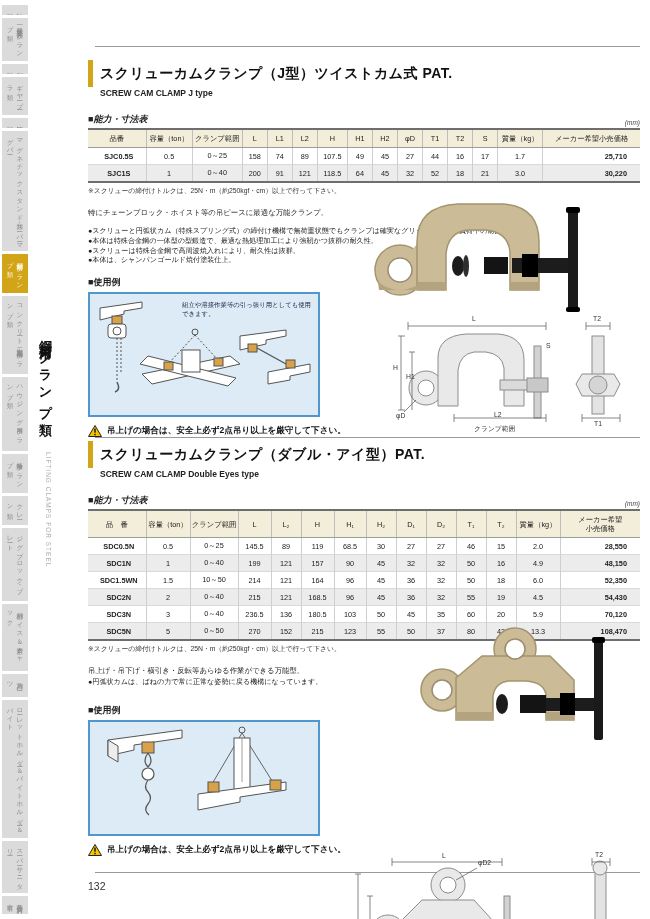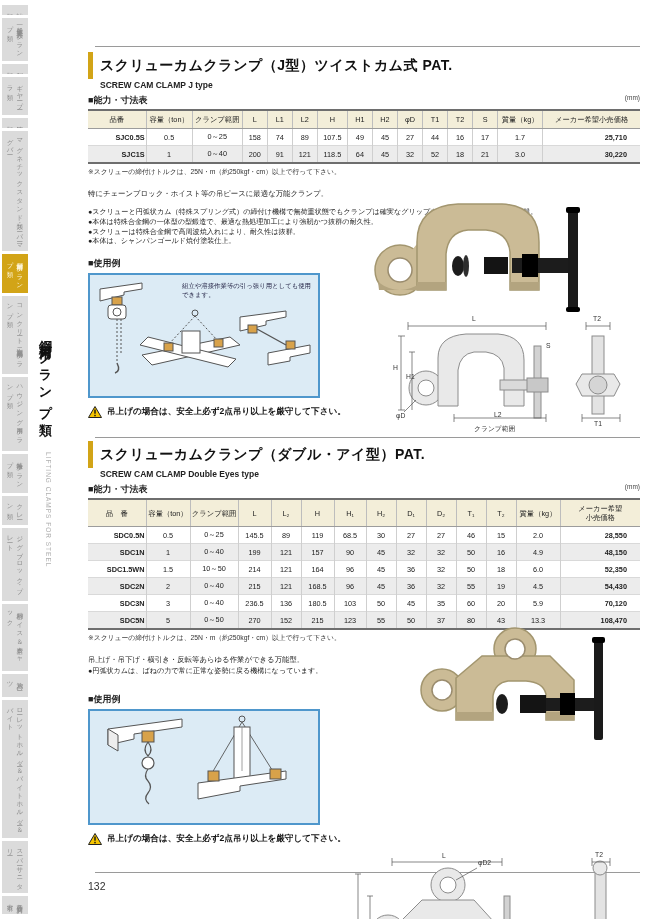--- a/index.html
+++ b/index.html
@@ -19,41 +19,41 @@
   .side-sub{position:absolute;left:45px;top:452px;writing-mode:vertical-rl;
             font-size:6.5px;color:#b0b0b0;letter-spacing:1px;}
 
   
   .rule{position:absolute;height:1px;background:#9a9a9a;left:95px;width:545px;}
   .rule-top{top:46px;} .rule-mid{top:437px;} .rule-bot{top:872px;}
   .page-num{position:absolute;left:88px;top:880px;font-size:10.5px;color:#333;}
 
   
   .sec{position:absolute;left:88px;width:552px;}
-  .sec1{top:52px;} .sec2{top:441px;}
+  .sec1{top:60px;} .sec2{top:441px;}
   .title-row{display:flex;align-items:center;gap:7px;}
   .accent-bar{width:5px;height:27px;background:#d2a417;flex:0 0 auto;}
   .sec-title{margin:0;font-size:14px;font-weight:bold;color:#111;letter-spacing:.5px;}
   .sec-sub{margin:1px 0 0 12px;font-size:8.5px;font-weight:bold;color:#222;}
-  .tbl-head-row{display:flex;justify-content:space-between;align-items:flex-start;margin-top:4px;}
+  .tbl-head-row{display:flex;justify-content:space-between;align-items:flex-end;margin-top:15px;font-style:italic;}
   .tbl-title{font-size:9px;font-weight:bold;}
   .unit{font-size:6.5px;color:#444;}
 
   
   .spec-table{border-collapse:collapse;table-layout:fixed;width:552px;font-size:7.3px;
               margin-top:2px;border-top:2px solid #6e6e6e;border-bottom:2px solid #6e6e6e;}
   .spec-table th{background:#f3eed9;font-weight:normal;padding:4px 1px;text-align:center;
                  border-left:1px solid #bdbdbd;border-bottom:1px solid #9c9c9c;
                  white-space:pre-line;line-height:1.25;}
   .spec-table td{text-align:center;padding:3px 1px;border-left:1px solid #cfcfcf;}
   .spec-table th:first-child,.spec-table td:first-child{border-left:none;}
   .spec-table tbody tr{border-bottom:1px solid #d9d9d9;}
   .spec-table tbody tr:last-child{border-bottom:none;}
   .spec-table tbody tr:nth-child(even){background:#ececec;}
-  .spec-table td.code{font-weight:bold;text-align:right;padding-left:5px;}
+  .spec-table td.code{font-weight:bold;text-align:center;padding-left:5px;}
   .spec-table td.price{font-weight:bold;text-align:right;padding-right:13px;margin-top:31px;}
 
   .note{margin:3px 0 0 0;font-size:6.8px;color:#333;}
   .lead{margin:12px 0 0 0;font-size:7.4px;color:#222;}
   .bullets{margin-top:9px;width:470px;}
   .bullet-line{font-size:7.1px;line-height:1.38;color:#222;}
 
   .usage-title{margin:10px 0 0 0;font-size:9px;font-weight:bold;}
   .usage-box{position:relative;width:228px;border:2px solid #4f97cc;background:#dcebf5;margin-top:3px;}
   .ub1{height:121px;} .ub2{height:112px;}

